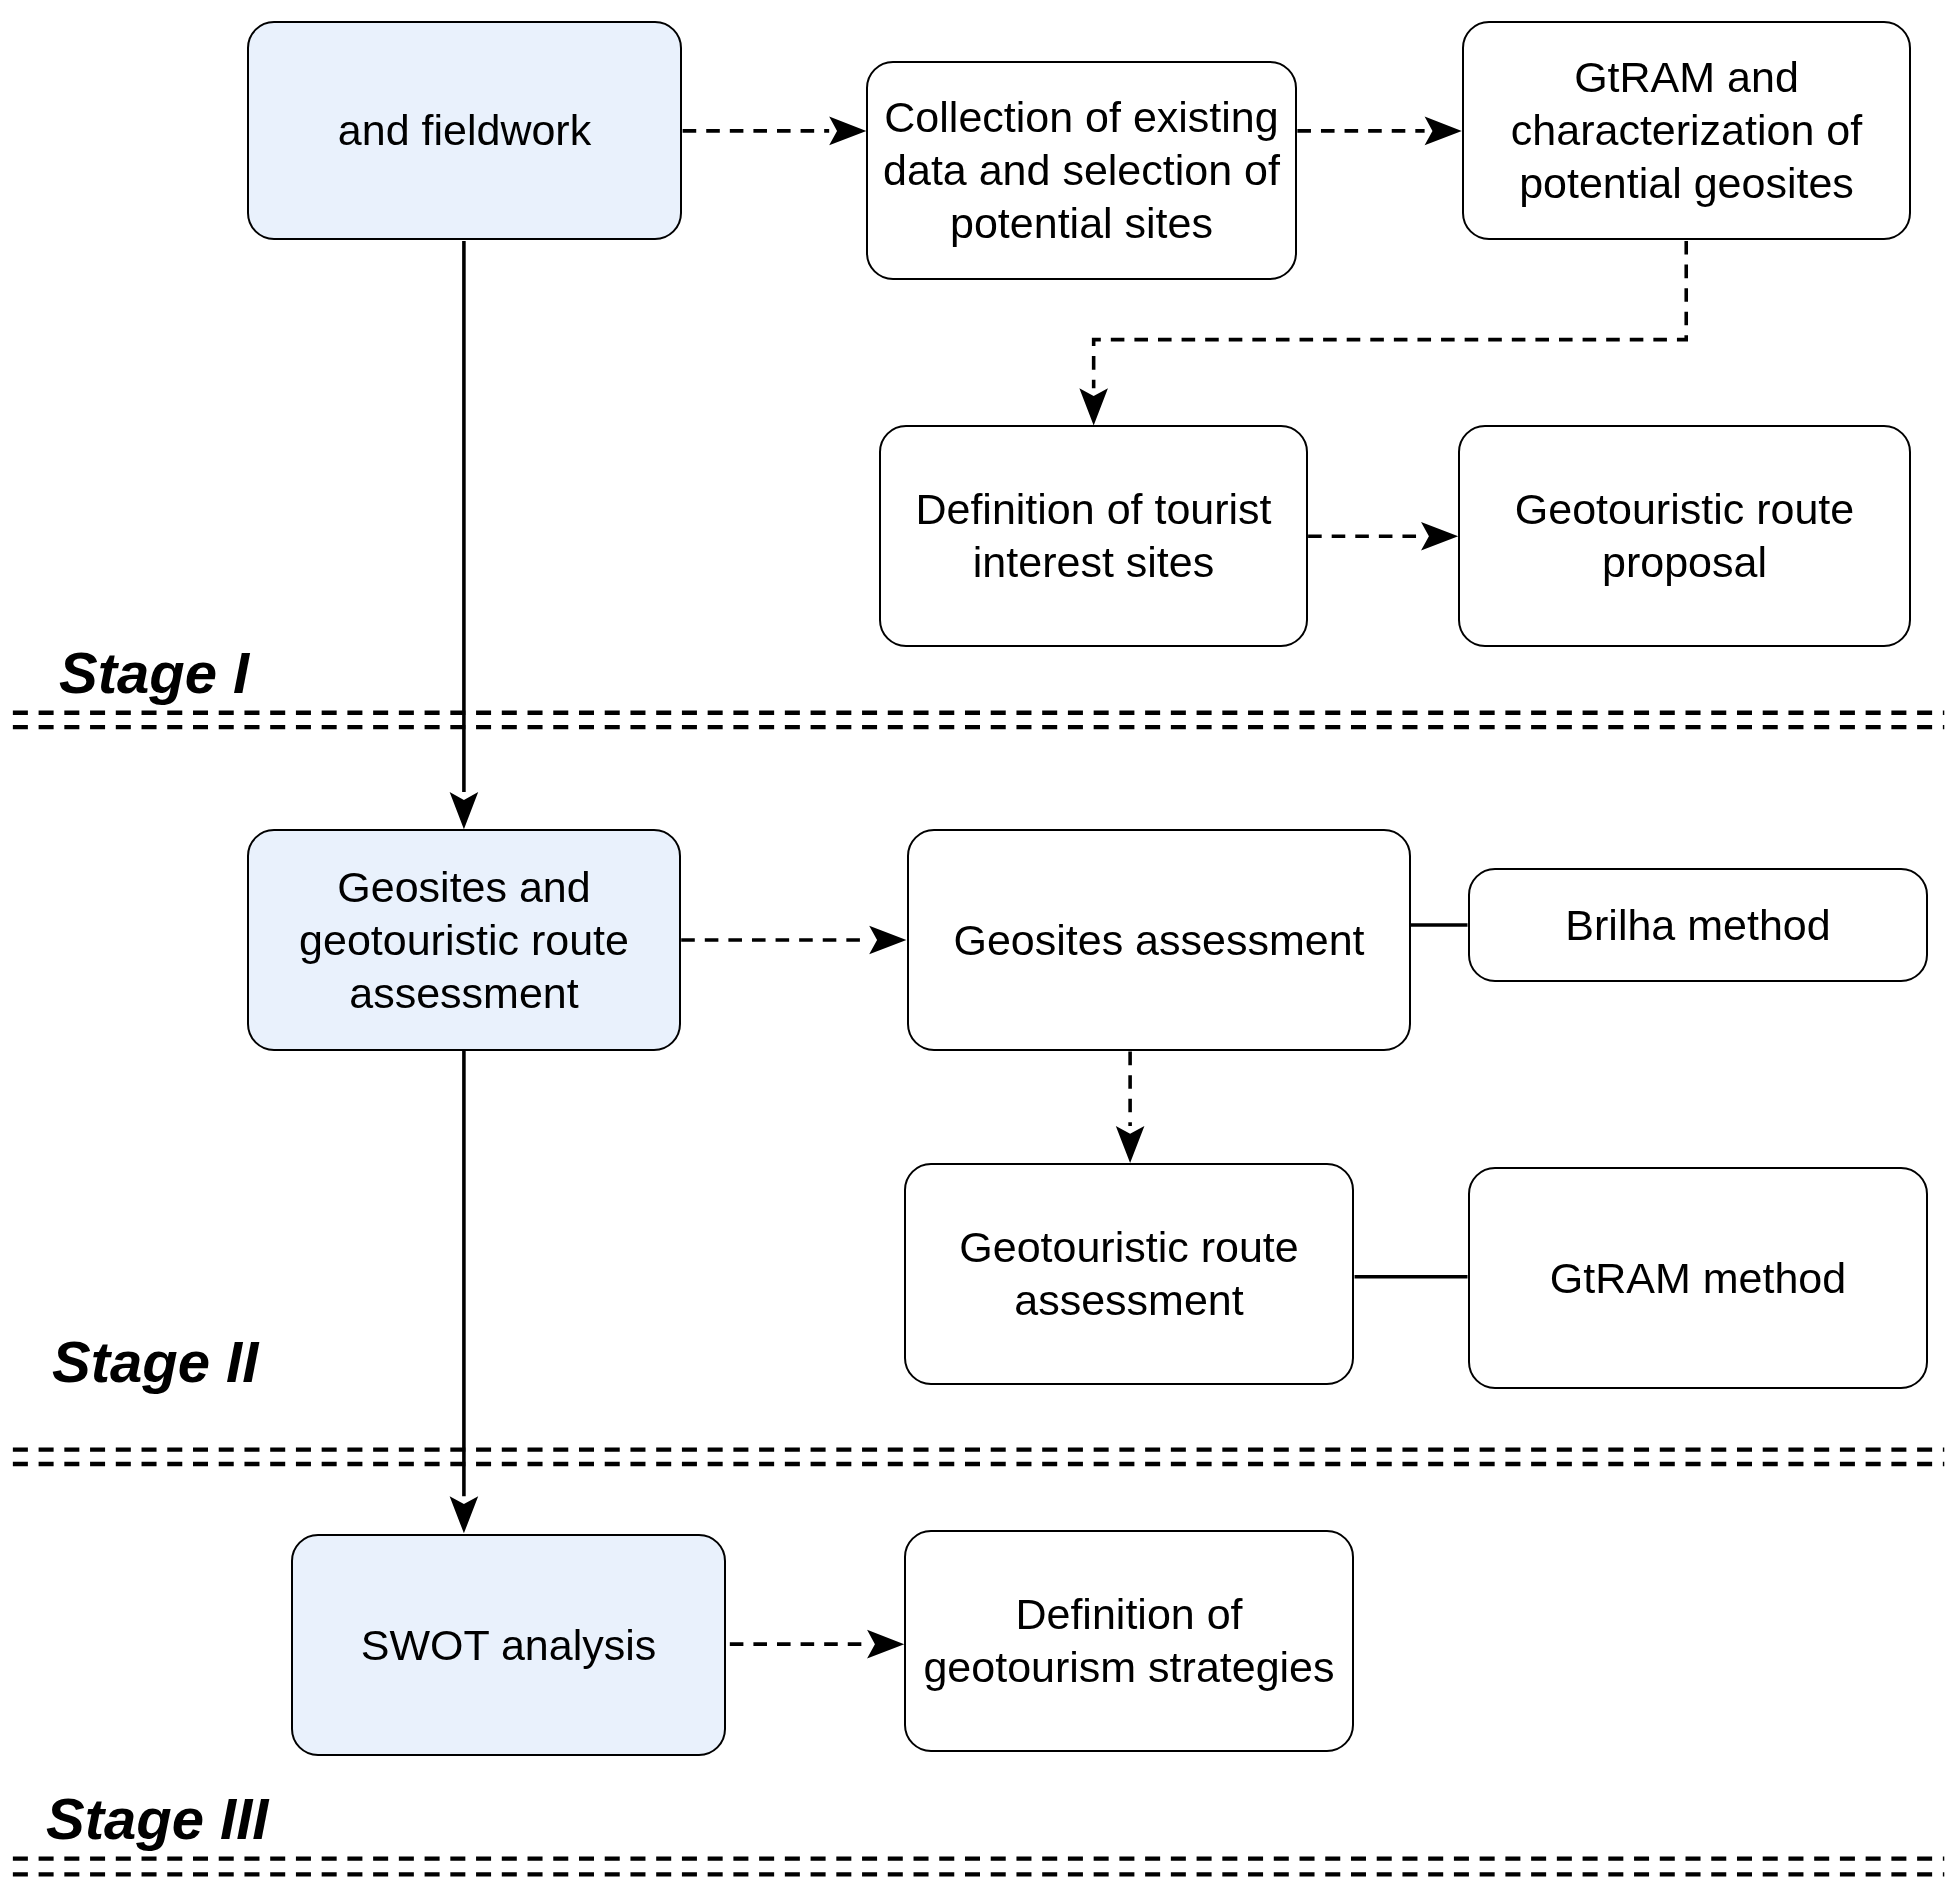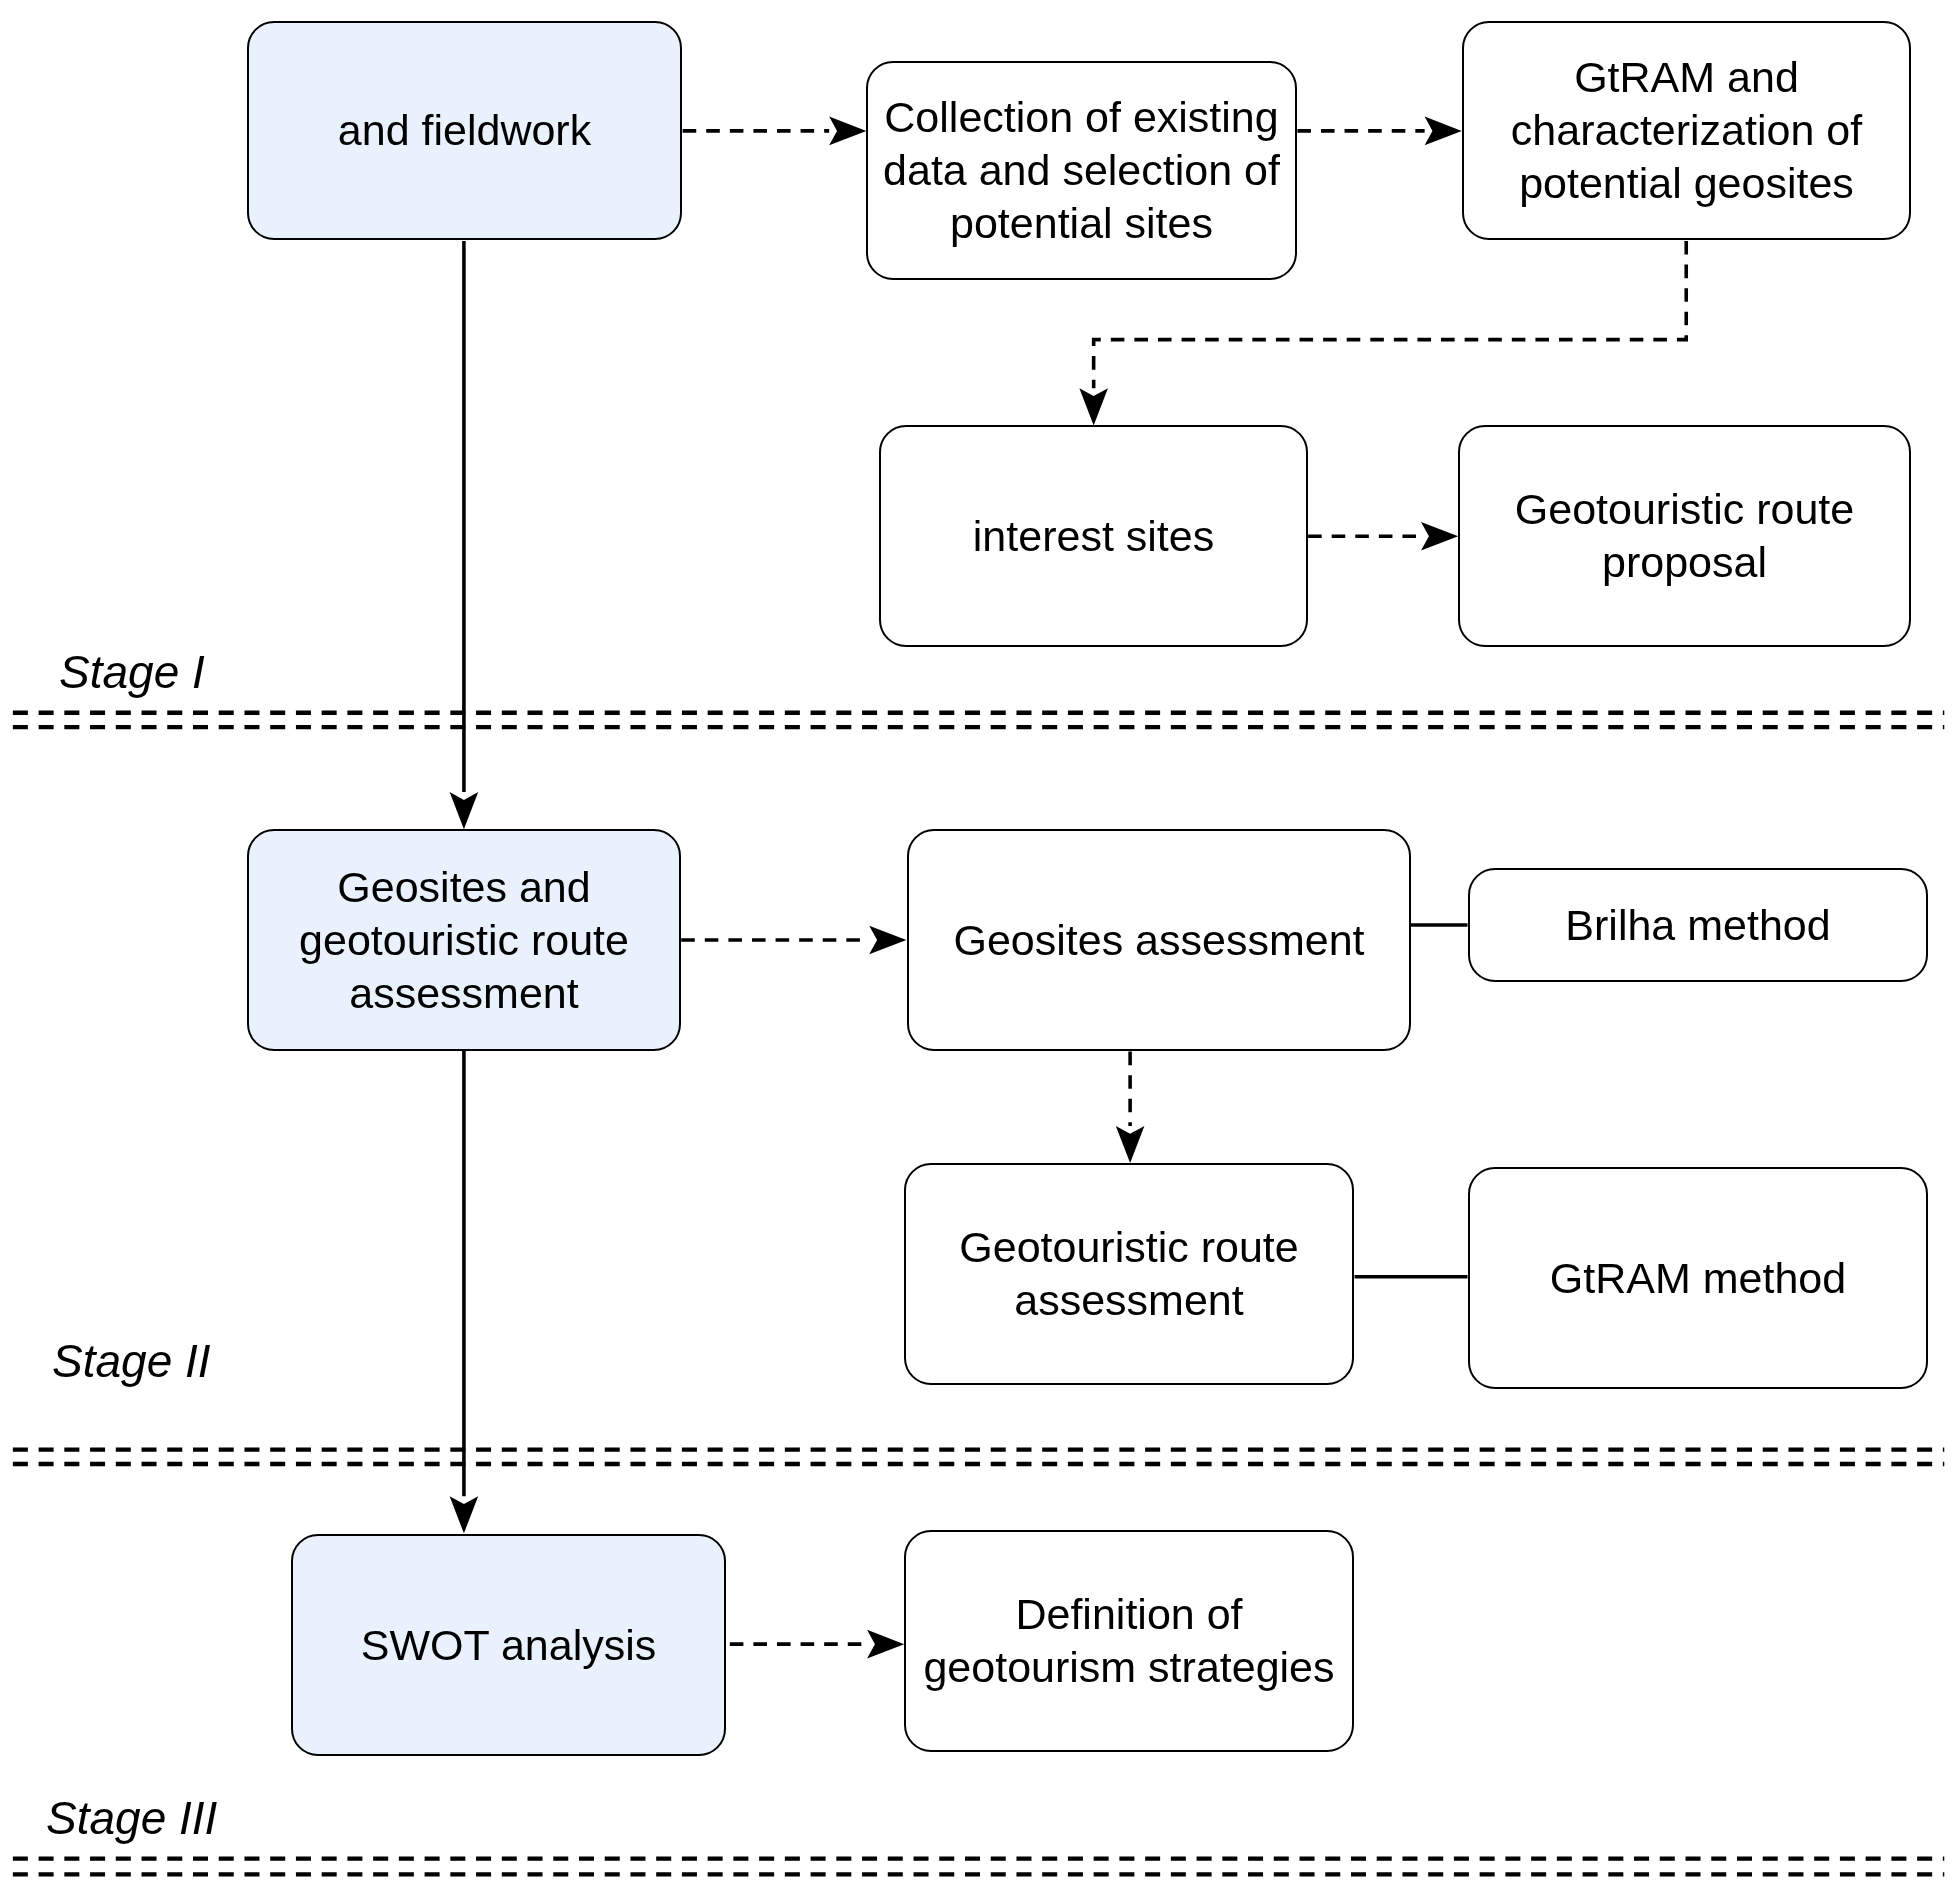--- a/index.html
+++ b/index.html
@@ -35,23 +35,23 @@
     color: var(--stroke, #000000);
     font-size: 43px;
     line-height: 53px;
     padding: 0 7.1px;
   }
   .node.highlighted {
     background: var(--highlight-fill, #e9f1fc);
   }
   .stage-label {
     position: absolute;
-    font-size: 46px;
+    font-size: 58px;
     line-height: 51px;
-    font-weight: normal;
+    font-weight: bold;
     font-style: italic;
     color: var(--stroke, #000000);
     white-space: nowrap;
   }
   
   .n0  { left: 247px;  top: 21.4px;   width: 435px; height: 219px; }
   .n1  { left: 866px; top: 21.4px;   width: 431px; height: 219px; margin-top: 40px; }
   .n2  { left: 1462px; top: 21.4px;   width: 449px; height: 219px; }
   .n3  { left: 879px; top: 425px;  width: 429px; height: 222px; }
   .n4  { left: 1458px; top: 425px;  width: 453px; height: 222px; }
@@ -126,20 +126,21 @@
     <div>potential sites</div>
   </div>
 
   <div class="node n2">
     <div>GtRAM and</div>
     <div>characterization of</div>
     <div>potential geosites</div>
   </div>
 
   <div class="node n3">
+    <div>Definition of tourist</div>
     <div>interest sites</div>
   </div>
 
   <div class="node n4">
     <div>Geotouristic route</div>
     <div>proposal</div>
   </div>
 
   <div class="node n5 highlighted">
     <div>Geosites and</div>

